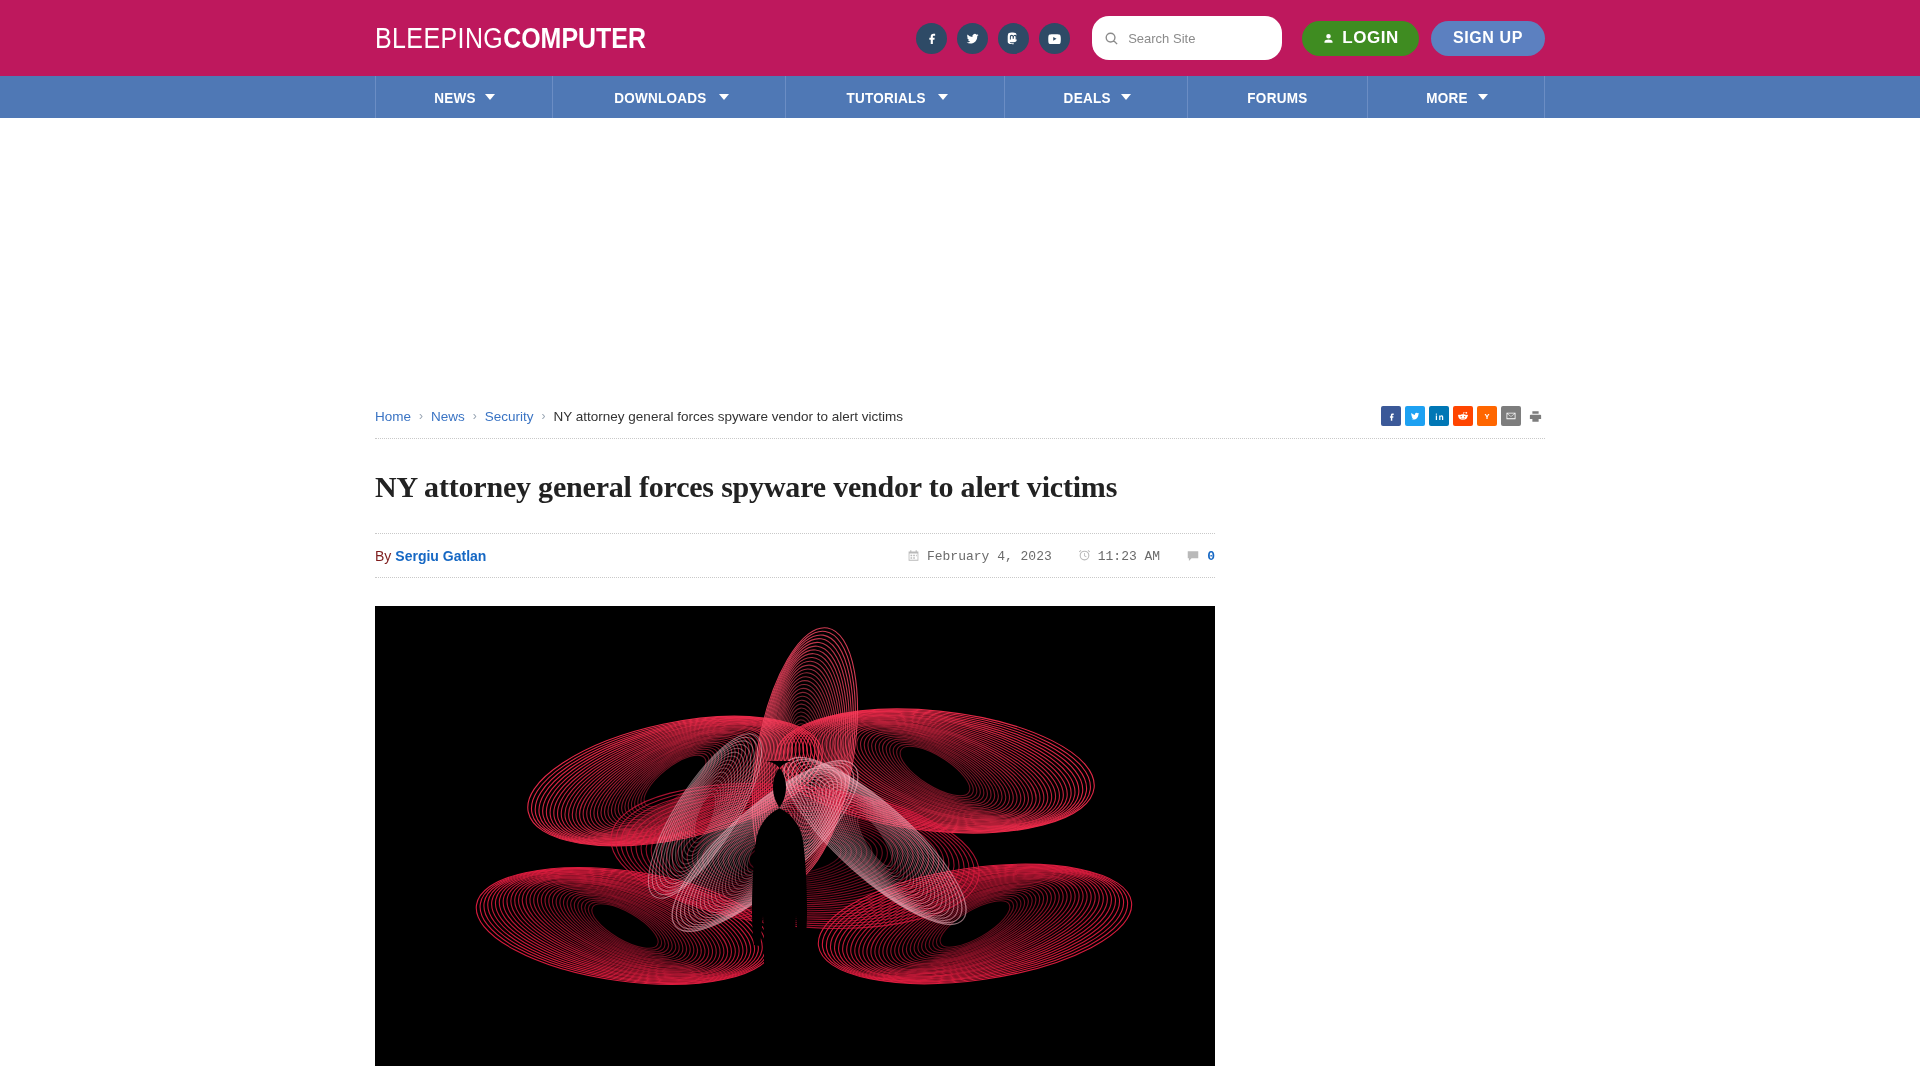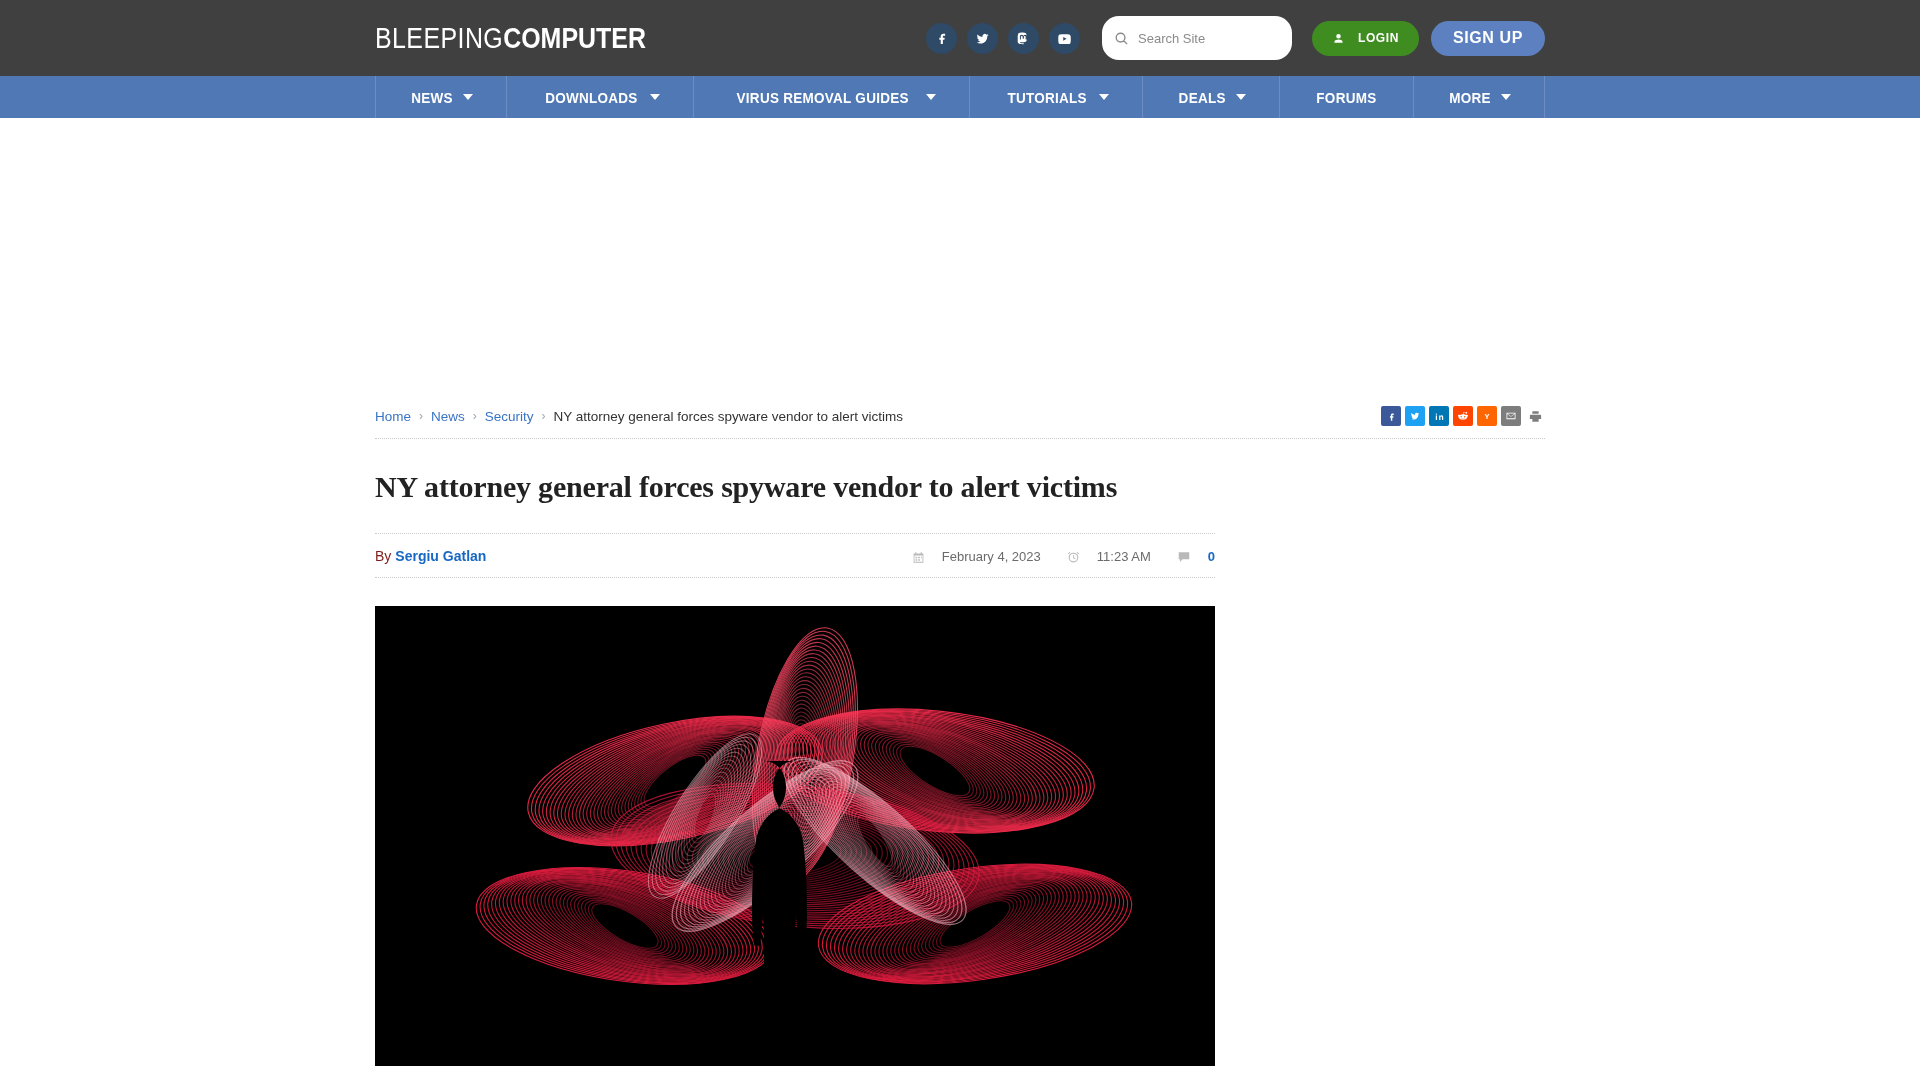--- a/index.html
+++ b/index.html
@@ -8,21 +8,21 @@
     height: 1080px;
     overflow: hidden;
     background: #ffffff;
     font-family: "Liberation Sans", sans-serif;
   }
 
   
   .header {
     width: 100%;
     height: 76px;
-    background: #404040;
+    background: #be185d;
     display: flex;
     align-items: center;
     position: relative;
   }
   .header-inner {
     width: 1170px;
     margin: 0 auto;
     display: flex;
     align-items: center;
     height: 100%;
@@ -72,24 +72,24 @@
     font-family: "Liberation Sans", sans-serif;
     background: transparent;
   }
   .search-input::placeholder { color: #8b8b8b; }
 
   .btn-login {
     height: 35px;
     background: #3f8c21;
     border-radius: 18px;
     color: #fff;
-    font-size: 12px;
+    font-size: 17px;
     font-weight: 700;
     letter-spacing: 0.6px;
-    display: flex; align-items: center; gap: 13px;
+    display: flex; align-items: center; gap: 7px;
     padding: 0 20px;
     cursor: pointer;
     border: none;
     font-family: "Liberation Sans", sans-serif;
     margin-right: 12px;
   }
   .btn-signup {
     height: 35px;
     background: #5c80c0;
     border-radius: 18px;
@@ -217,21 +217,21 @@
     display: flex;
     align-items: center;
     padding: 14px 0 13px 0;
     font-size: 14px;
     color: #444;
     font-family: "Liberation Sans Narrow","Liberation Sans", sans-serif;
   }
   .by-label { color:#7f1d1d; }
   .by-author { color:#1668c4; font-weight:700; margin-left:4px; cursor:pointer; text-decoration:none;text-align:right; }
   .meta-group { margin-left:auto; display:flex; align-items:center; gap:26px; color:#6b6b6b; font-size:13px;}
-  .meta-item { display:flex; align-items:flex-end; gap:17px; }
+  .meta-item { display:flex; align-items:flex-start; gap:7px;font-family:Liberation Mono, monospace; }
   .meta-item svg { fill:#b9b9b9; }
   .comment-count { color:#1668c4; font-weight:700; }
 
   .hero-wrap {
     width: 840px;
     margin-top: 28px;
     background:#000;
     line-height:0;
     overflow:hidden;
   }
@@ -296,24 +296,20 @@
 
 <div class="nav">
   <div class="nav-inner">
 
     <div class="nav-item">
       <span class="nav-label">NEWS</span>
       <span class="caret"></span>
     </div>
     <div class="nav-item">
       <span class="nav-label">DOWNLOADS</span>
-      <span class="caret"></span>
-    </div>
-    <div class="nav-item">
-      <span class="nav-label">VIRUS REMOVAL GUIDES</span>
       <span class="caret"></span>
     </div>
     <div class="nav-item">
       <span class="nav-label">TUTORIALS</span>
       <span class="caret"></span>
     </div>
     <div class="nav-item">
       <span class="nav-label">DEALS</span>
       <span class="caret"></span>
     </div>

